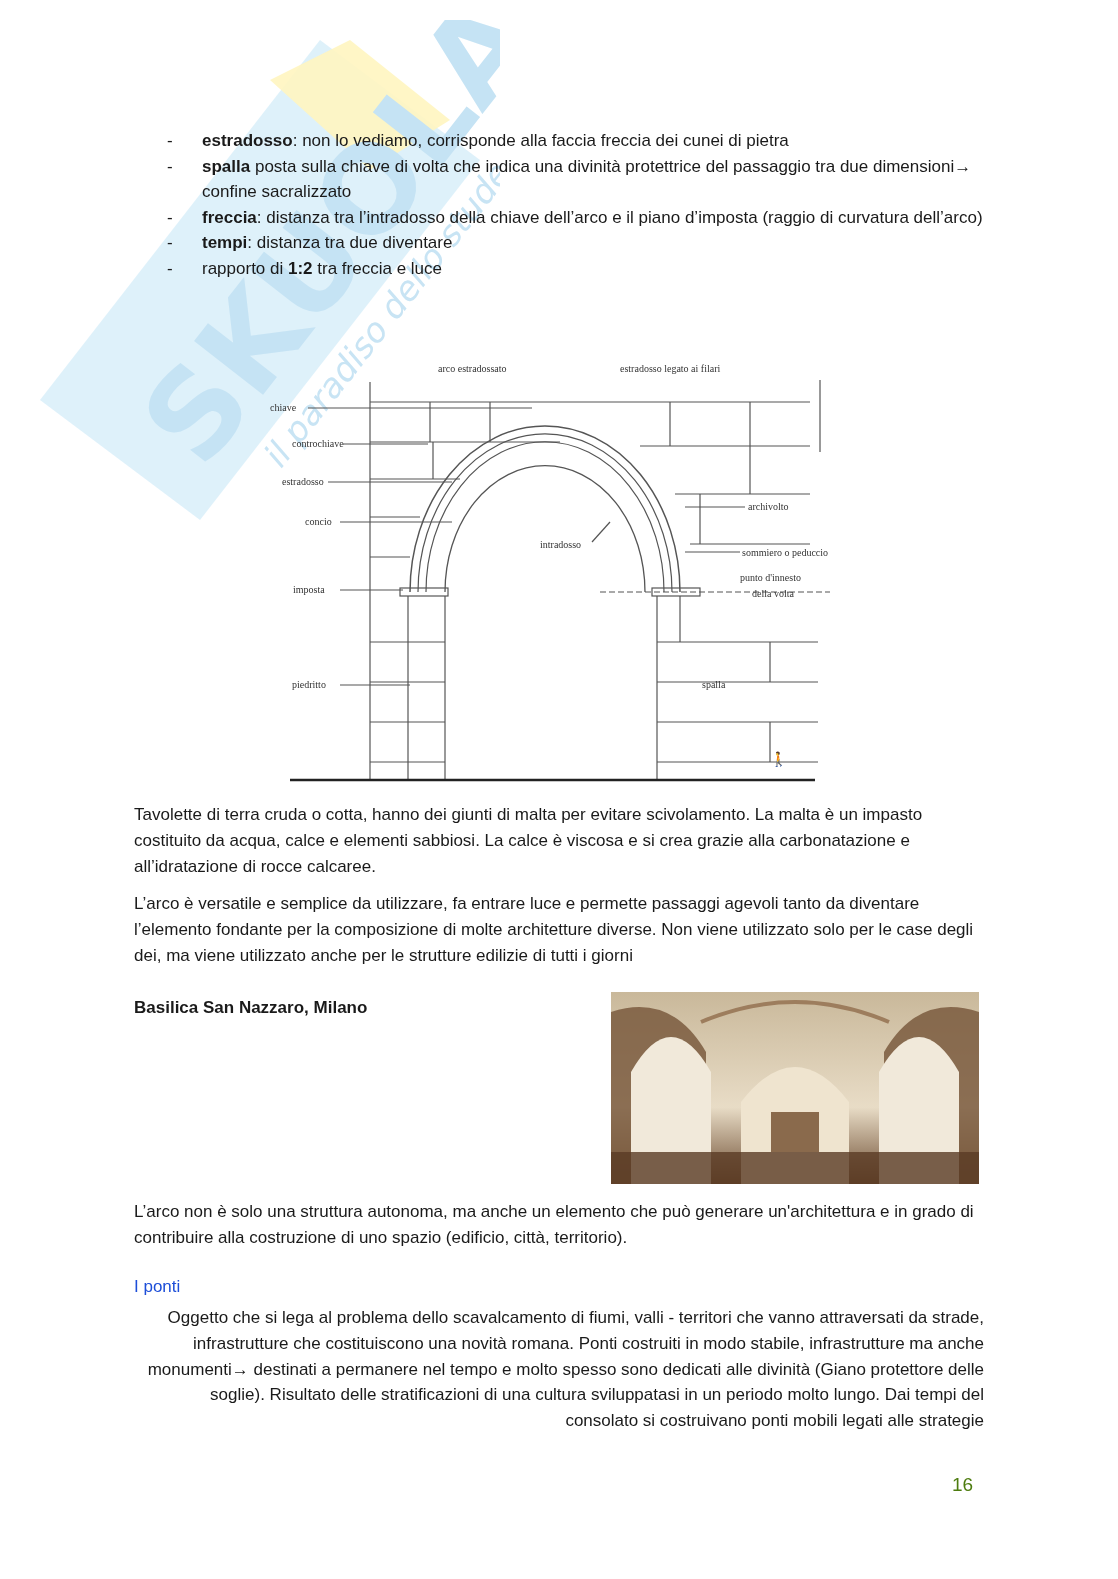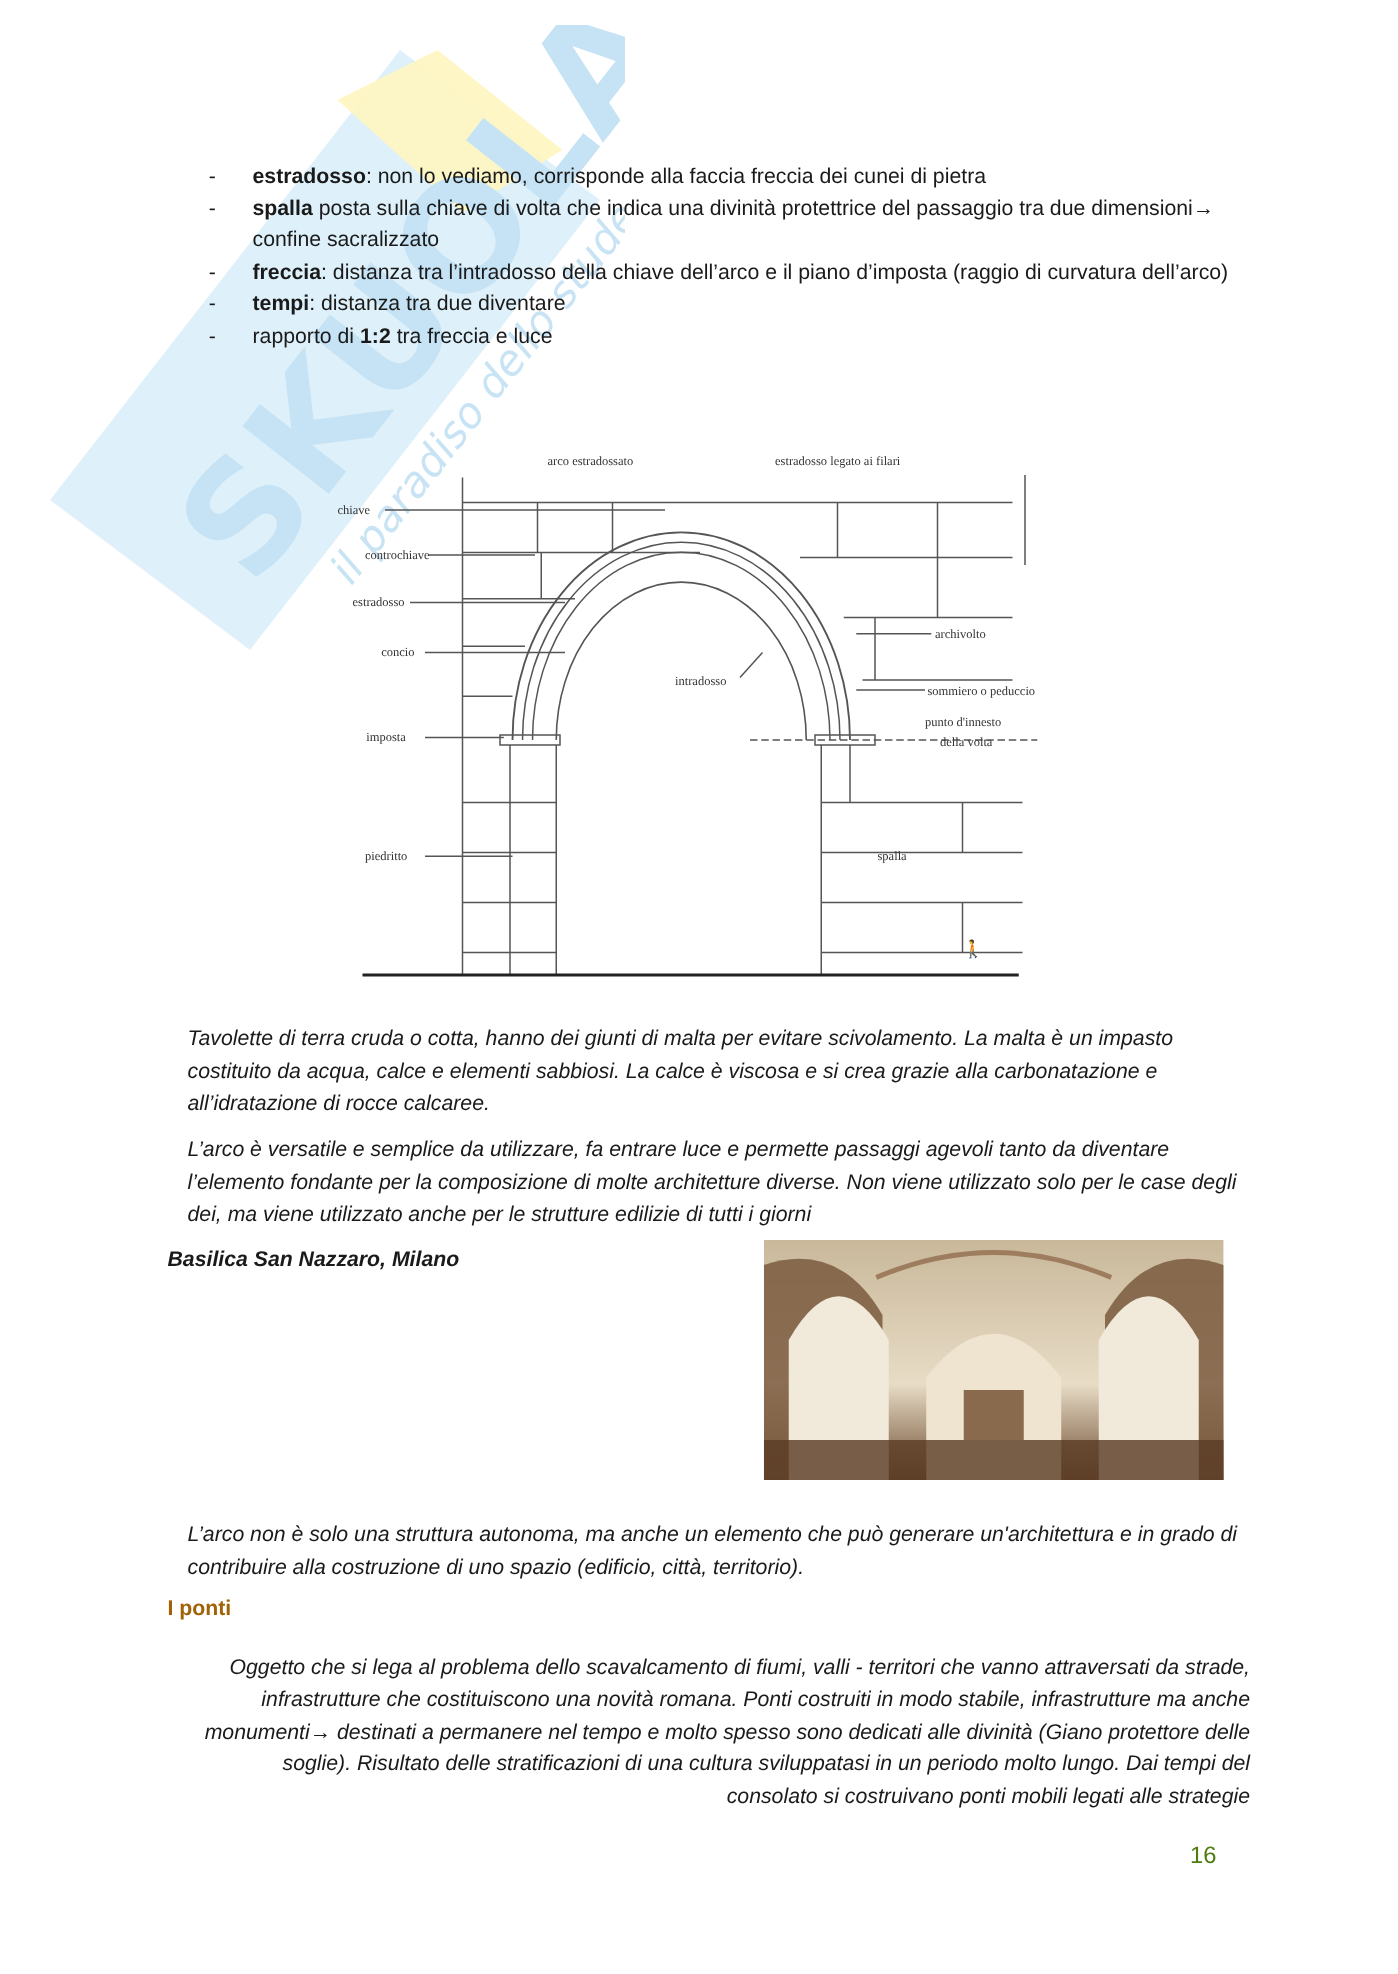--- a/index.html
+++ b/index.html
@@ -7,28 +7,28 @@
          font-family: "Liberation Sans", "DejaVu Sans", sans-serif; color: #1a1a1a; }
   .watermark { position: absolute; left: 20px; top: 20px; width: 480px; height: 520px; pointer-events: none; }
   .page { position: absolute; left: 134px; top: 128px; width: 850px; }
   .bullets { list-style: none; margin: 0; padding: 0; font-size: 17px; line-height: 25.5px; }
   .bullets li { position: relative; padding-left: 68px; }
   .bullets li .dash { position: absolute; left: 33px; top: 0; }
   .bullets b { font-weight: bold; }
   .figure { position: absolute; left: 270px; top: 352px; width: 560px; height: 432px; }
   .figure svg { width: 100%; height: 100%; }
   .lbl { font-family: "Liberation Serif", serif; font-size: 10px; fill: #333; }
-  p.body { font-size: 17px; line-height: 25.8px; margin: 16px; font-style: italic; }
+  p.body { font-size: 17px; line-height: 25.8px; margin: 0; }
   .p1 { position: absolute; left: 134px; top: 802px; width: 850px; }
   .p2 { position: absolute; left: 134px; top: 891px; width: 850px; }
   .basilica { position: absolute; left: 134px; top: 995px; width: 470px; }
-  .basilica .title { font-weight: bold; font-style: italic; font-size: 17px; line-height: 25.8px; }
+  .basilica .title { font-weight: bold; font-size: 17px; line-height: 25.8px; }
   .photo { position: absolute; left: 611px; top: 992px; width: 368px; height: 192px; overflow: hidden; }
   .p3 { position: absolute; left: 134px; top: 1199px; width: 850px; }
-  .h-ponti { position: absolute; left: 134px; top: 1277px; font-size: 17px; font-weight: bold; color: #a16207; }
+  .h-ponti { position: absolute; left: 134px; top: 1277px; font-size: 17px; font-weight: normal; color: #1d4ed8; }
   .p4 { position: absolute; left: 134px; top: 1305px; width: 850px; text-align: right; }
   .pagenum { position: absolute; left: 952px; top: 1474px; font-size: 19px; color: #4d7c0f; }
 </style>
 </head>
 <body>
 
 <div class="watermark">
   <svg viewBox="0 0 480 520" width="480" height="520">
     <polygon points="20,380 300,20 460,140 180,500" fill="#d8eef9" opacity="0.85"></polygon>
     <polygon points="250,60 330,20 430,100 350,150" fill="#fff5c0" opacity="0.9"></polygon>

